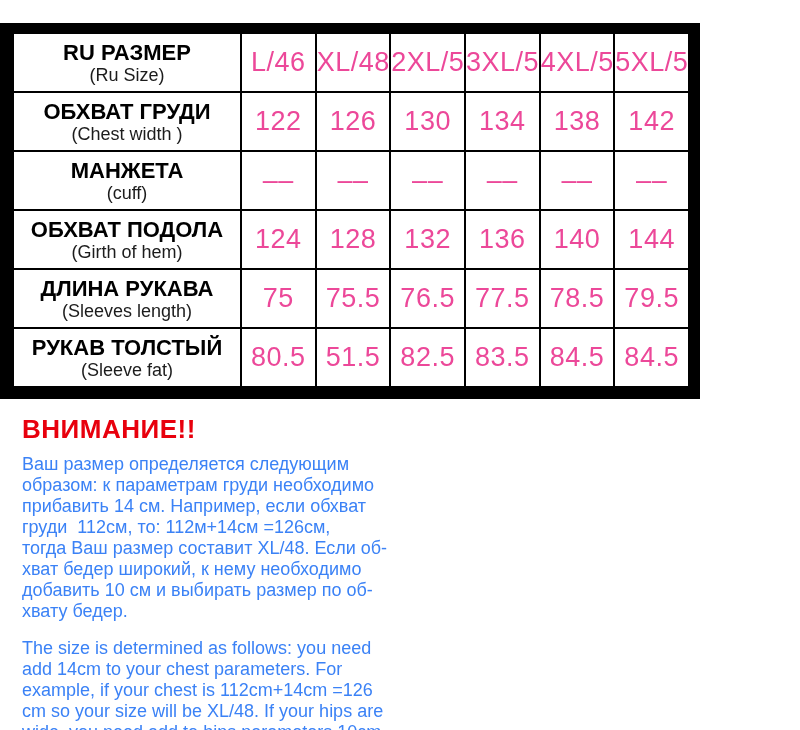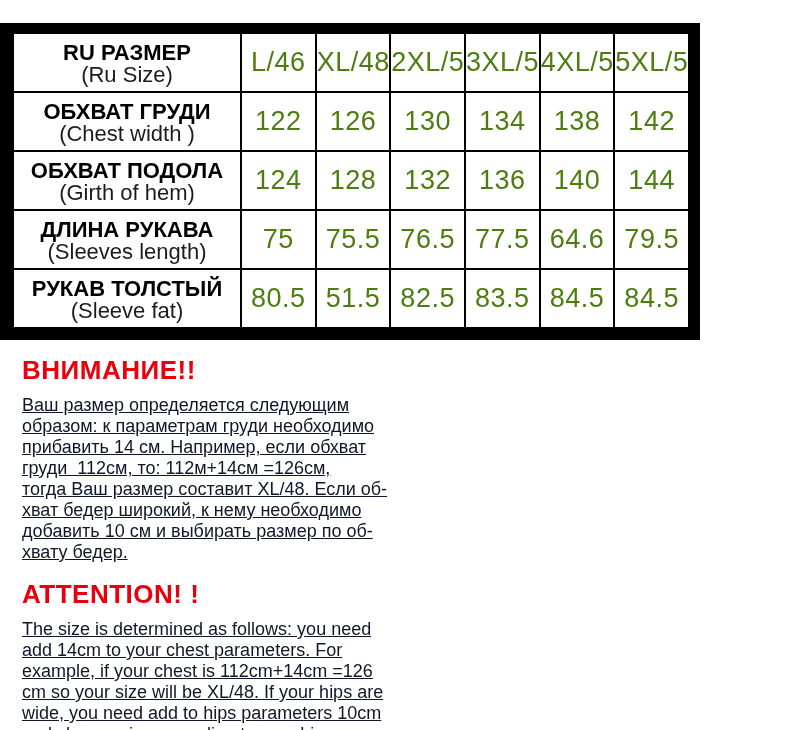--- a/index.html
+++ b/index.html
@@ -41,28 +41,28 @@
   }
   td.label-cell { padding: 2px 2px; }
   .label-ru {
     font-size: 22px;
     font-weight: bold;
     color: #000;
     line-height: 24px;
     white-space: nowrap;
   }
   .label-en {
-    font-size: 22px;
+    font-size: 18px;
     color: #1c1c1c;
     line-height: 20px;
     white-space: nowrap;
   }
   td.size-cell, td.value-cell {
     font-size: 27px;
-    color: #4d7c0f;
+    color: #ec4899;
     letter-spacing: 0.5px;
   }
 
   
   .notes {
     display: flex;
     padding: 15px 0 0 22px;
     gap: 16px;
     flex-direction: column;
   }
@@ -71,23 +71,22 @@
   .note-heading {
     font-size: 26px;
     font-weight: bold;
     color: #e8000d;
     margin: 0 0 9px 0;
     letter-spacing: 0.5px;
   }
   .note-body {
     font-size: 18px;
     line-height: 21px;
-    color: #0f172a;
+    color: #3b82f6;
     white-space: pre;
-    text-decoration: underline;
   }
 </style>
 </head>
 <body>
 
 <div class="table-frame">
   <table class="size-table">
     <colgroup>
       <col style="width:228px">
       <col>
@@ -117,40 +116,52 @@
           </td>
           <td class="value-cell">122</td>
           <td class="value-cell">126</td>
           <td class="value-cell">130</td>
           <td class="value-cell">134</td>
           <td class="value-cell">138</td>
           <td class="value-cell">142</td>
         </tr>
         <tr>
           <td class="label-cell">
+            <div class="label-ru">МАНЖЕТА</div>
+            <div class="label-en">(cuff)</div>
+          </td>
+          <td class="value-cell">––</td>
+          <td class="value-cell">––</td>
+          <td class="value-cell">––</td>
+          <td class="value-cell">––</td>
+          <td class="value-cell">––</td>
+          <td class="value-cell">––</td>
+        </tr>
+        <tr>
+          <td class="label-cell">
             <div class="label-ru">ОБХВАТ ПОДОЛА</div>
             <div class="label-en">(Girth of hem)</div>
           </td>
           <td class="value-cell">124</td>
           <td class="value-cell">128</td>
           <td class="value-cell">132</td>
           <td class="value-cell">136</td>
           <td class="value-cell">140</td>
           <td class="value-cell">144</td>
         </tr>
         <tr>
           <td class="label-cell">
             <div class="label-ru">ДЛИНА РУКАВА</div>
             <div class="label-en">(Sleeves length)</div>
           </td>
           <td class="value-cell">75</td>
           <td class="value-cell">75.5</td>
           <td class="value-cell">76.5</td>
           <td class="value-cell">77.5</td>
-          <td class="value-cell">64.6</td>
+          <td class="value-cell">78.5</td>
           <td class="value-cell">79.5</td>
         </tr>
         <tr>
           <td class="label-cell">
             <div class="label-ru">РУКАВ ТОЛСТЫЙ</div>
             <div class="label-en">(Sleeve fat)</div>
           </td>
           <td class="value-cell">80.5</td>
           <td class="value-cell">51.5</td>
           <td class="value-cell">82.5</td>
@@ -168,21 +179,20 @@
     <div class="note-body">Ваш размер определяется следующим
 образом: к параметрам груди необходимо
 прибавить 14 см. Например, если обхват
 груди  112см, то: 112м+14см =126см,
 тогда Ваш размер составит XL/48. Если об-
 хват бедер широкий, к нему необходимо
 добавить 10 см и выбирать размер по об-
 хвату бедер.</div>
   </div>
   <div class="note-col-en">
-    <div class="note-heading" style="color: rgb(232, 0, 13);">ATTENTION! !</div>
     <div class="note-body">The size is determined as follows: you need
 add 14cm to your chest parameters. For
 example, if your chest is 112cm+14cm =126
 cm so your size will be XL/48. If your hips are
 wide, you need add to hips parameters 10cm
 and choose size according to your hips.</div>
   </div>
 </div>
 
 </body></html>

